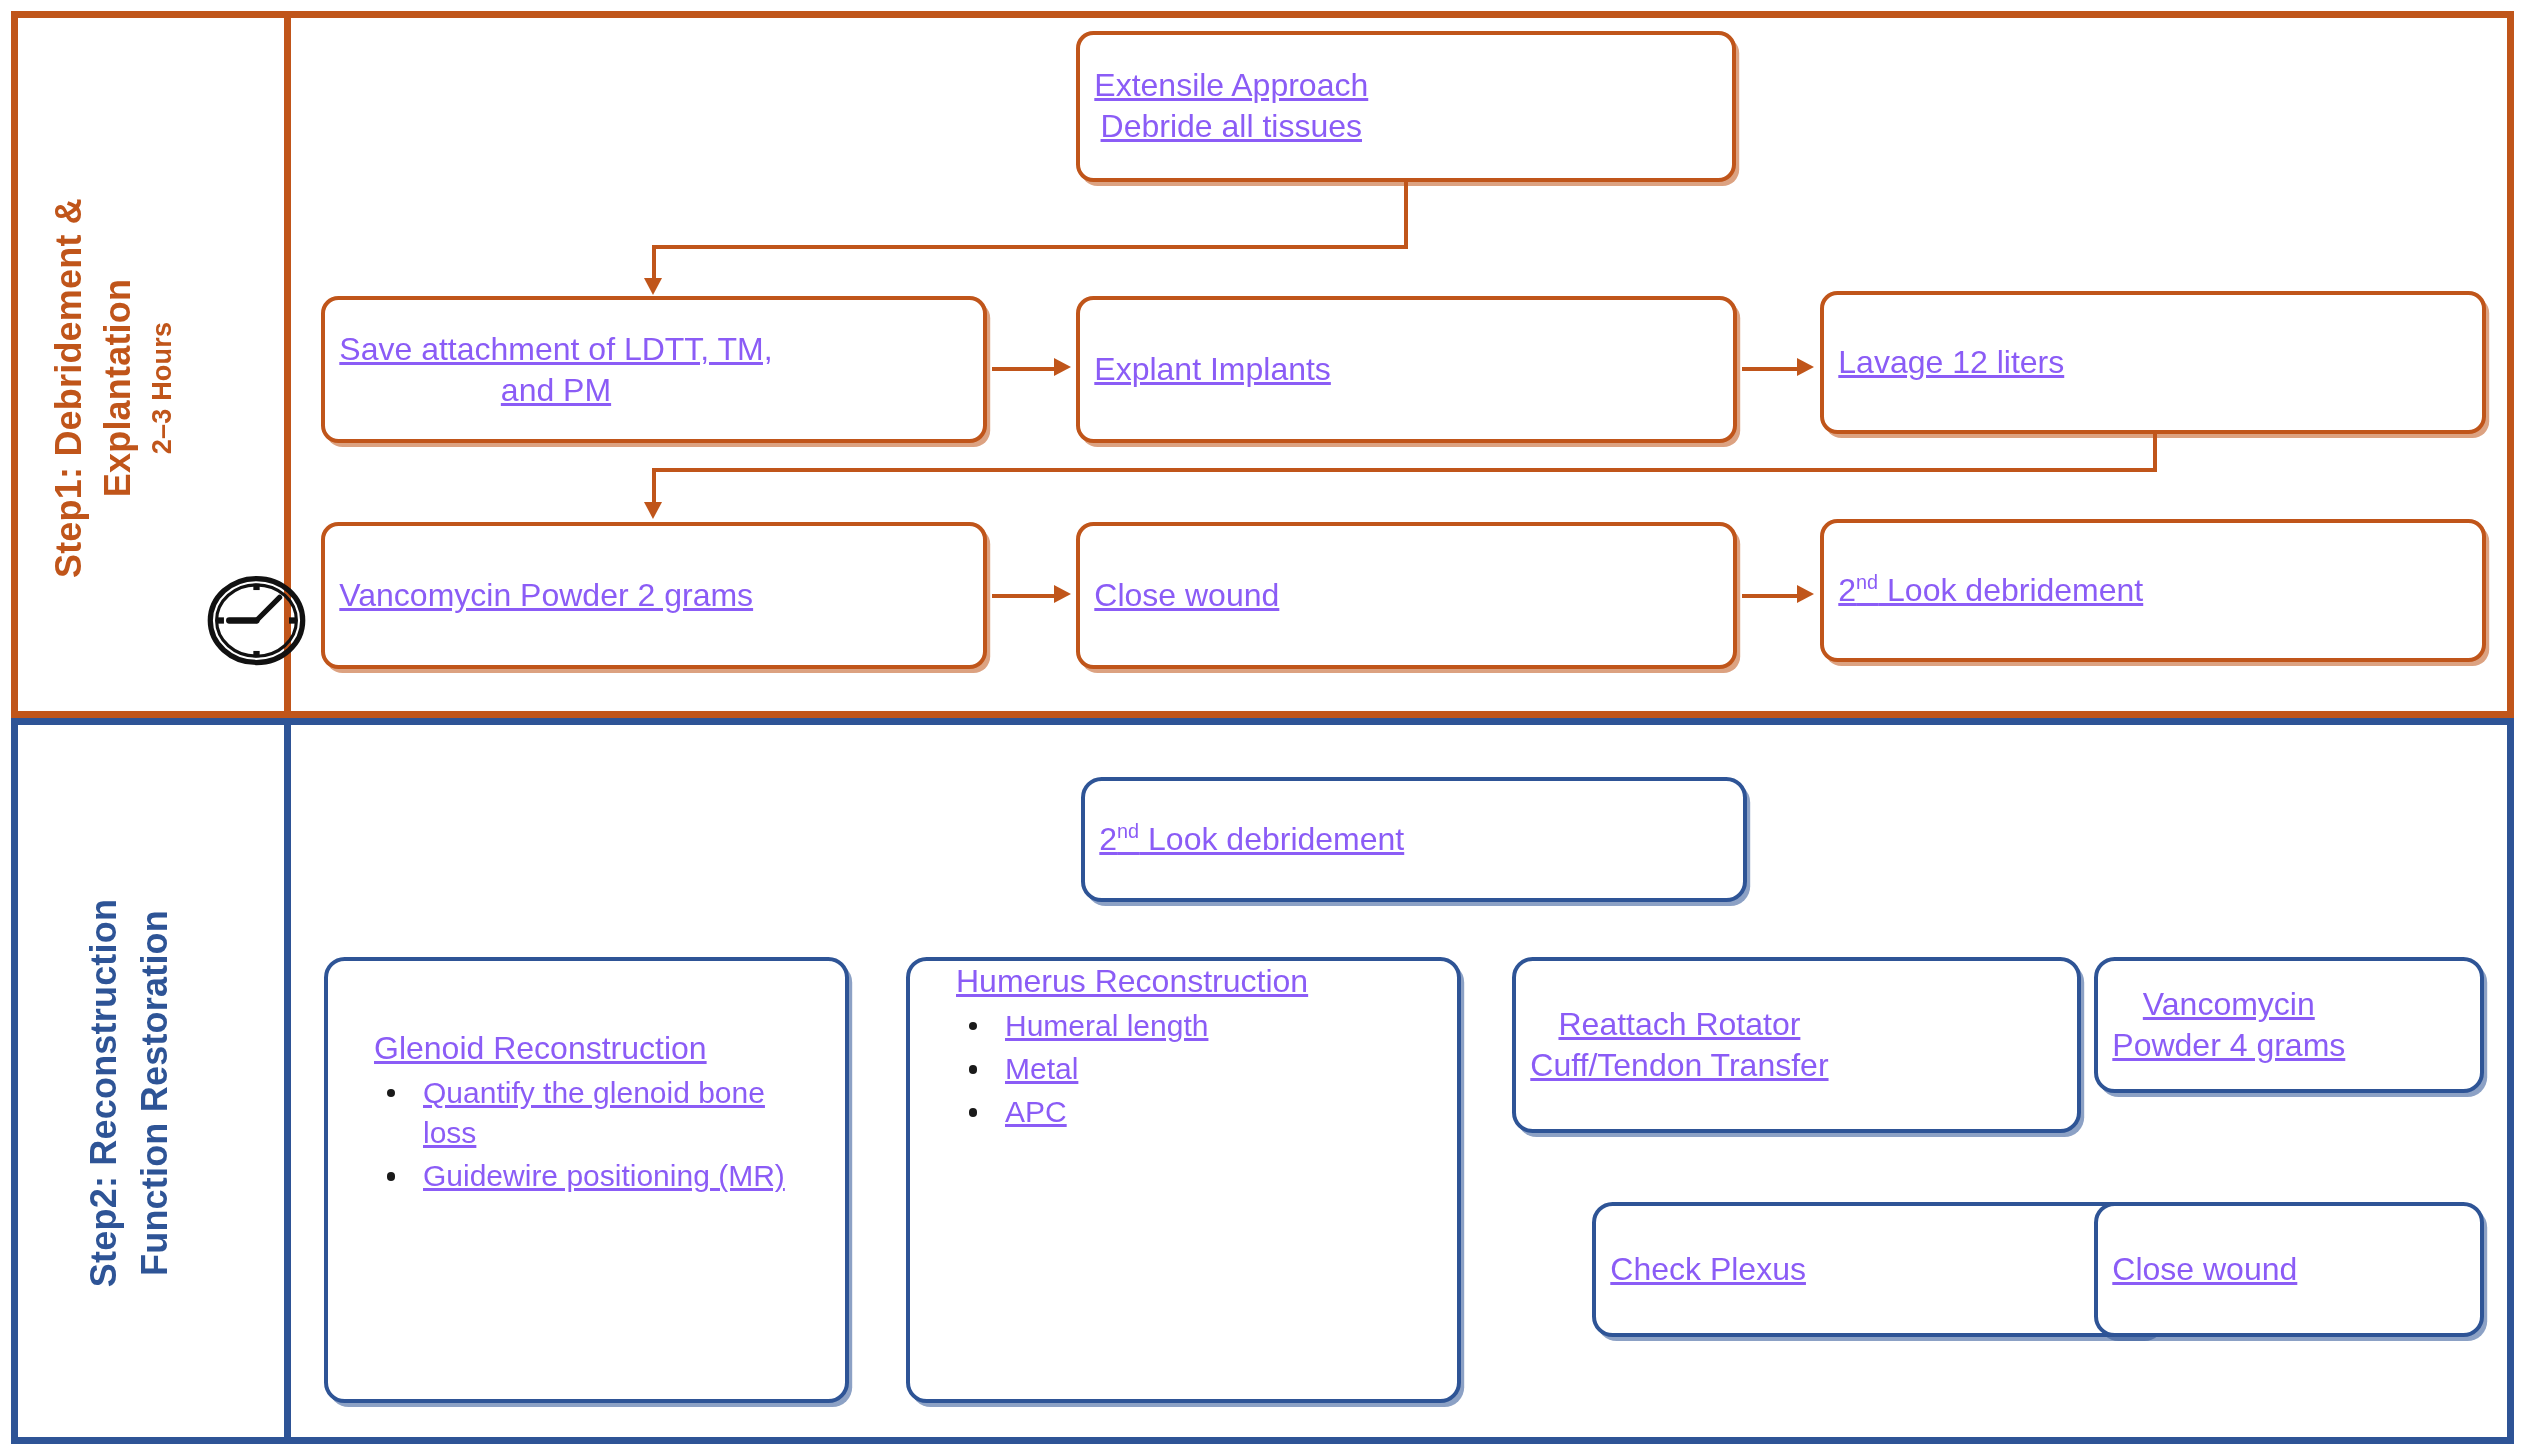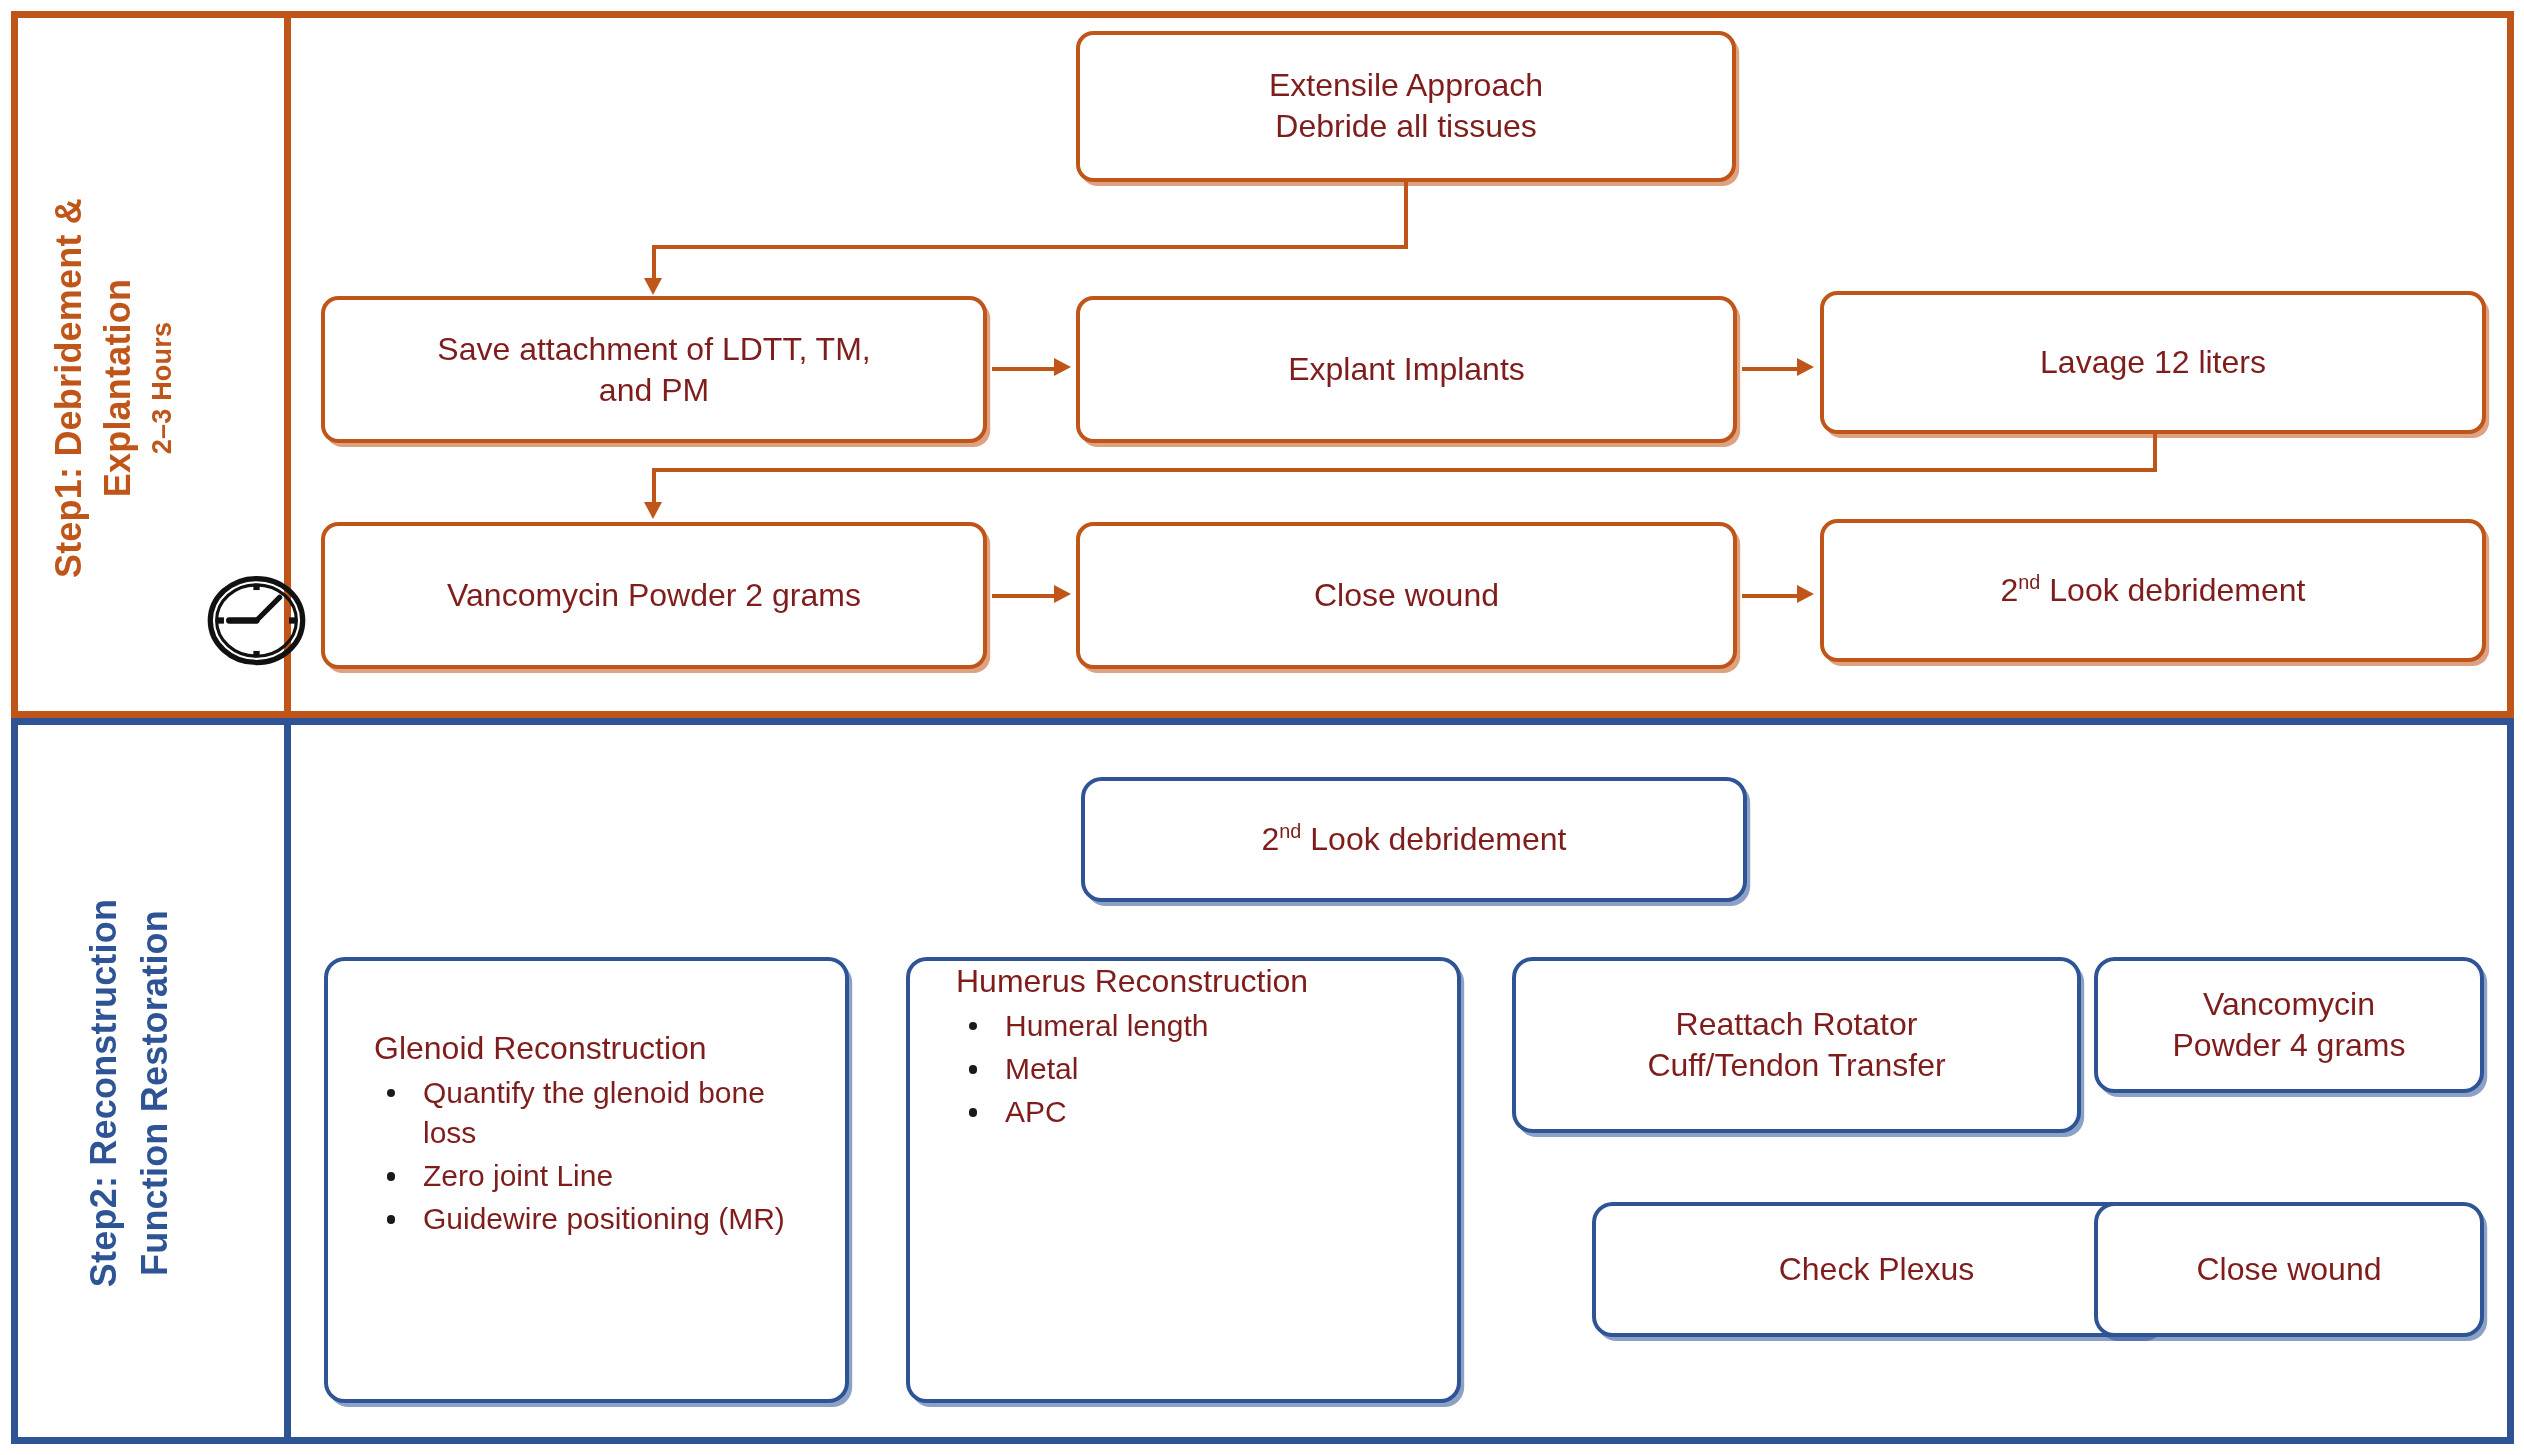--- a/index.html
+++ b/index.html
@@ -40,22 +40,22 @@
     left:-206px;top:317px;width:634px;
     color:#2E5496;font-size:36px;line-height:51px;
   }
 
   
   #clock-icon{position:absolute;left:186px;top:550px;width:105px;height:105px;}
 
   
   .box{
     position:absolute;box-sizing:border-box;background:#fff;
-    display:flex;align-items:center;justify-content:center;
-    text-align:center;color:#7f1d1d;font-size:32px;line-height:41px;
+    display:flex;align-items:center;
+    text-align:center;color:#8b5cf6;font-size:32px;line-height:41px;text-decoration:underline;
   }
   .box.orange{border:4px solid #C0551A;border-radius:17.4px;
     box-shadow:4px 4.8px 0 -0.8px rgba(192,85,26,.55);}
   .box.blue{border:4px solid #2E5496;border-radius:20.6px;
     box-shadow:4px 4.8px 0 -0.8px rgba(46,84,150,.55);}
   .box .txt{padding:0 14.3px;}
   .box sup{font-size:.62em;vertical-align:super;line-height:0;}
 
   
   .box.listbox{display:block;align-items:flex-start;text-align:left;}
@@ -177,21 +177,20 @@
       <div class="txt">
         <span>2</span><sup>nd</sup><span> Look debridement</span>
       </div>
     </div>
 
     <div class="box blue listbox" style="left:306px;top:232px;width:525px;height:446px;">
       <div class="lb-inner" style="padding-top:67px;">
         <div class="lb-title">Glenoid Reconstruction</div>
         <ul>
           <li>Quantify the glenoid bone loss</li>
-          <li>Zero joint Line</li>
           <li>Guidewire positioning (MR)</li>
         </ul>
       </div>
     </div>
 
     <div class="box blue listbox" style="left:888px;top:232px;width:555px;height:446px;">
       <div class="lb-inner" style="">
         <div class="lb-title">Humerus Reconstruction</div>
         <ul>
           <li>Humeral length</li>

